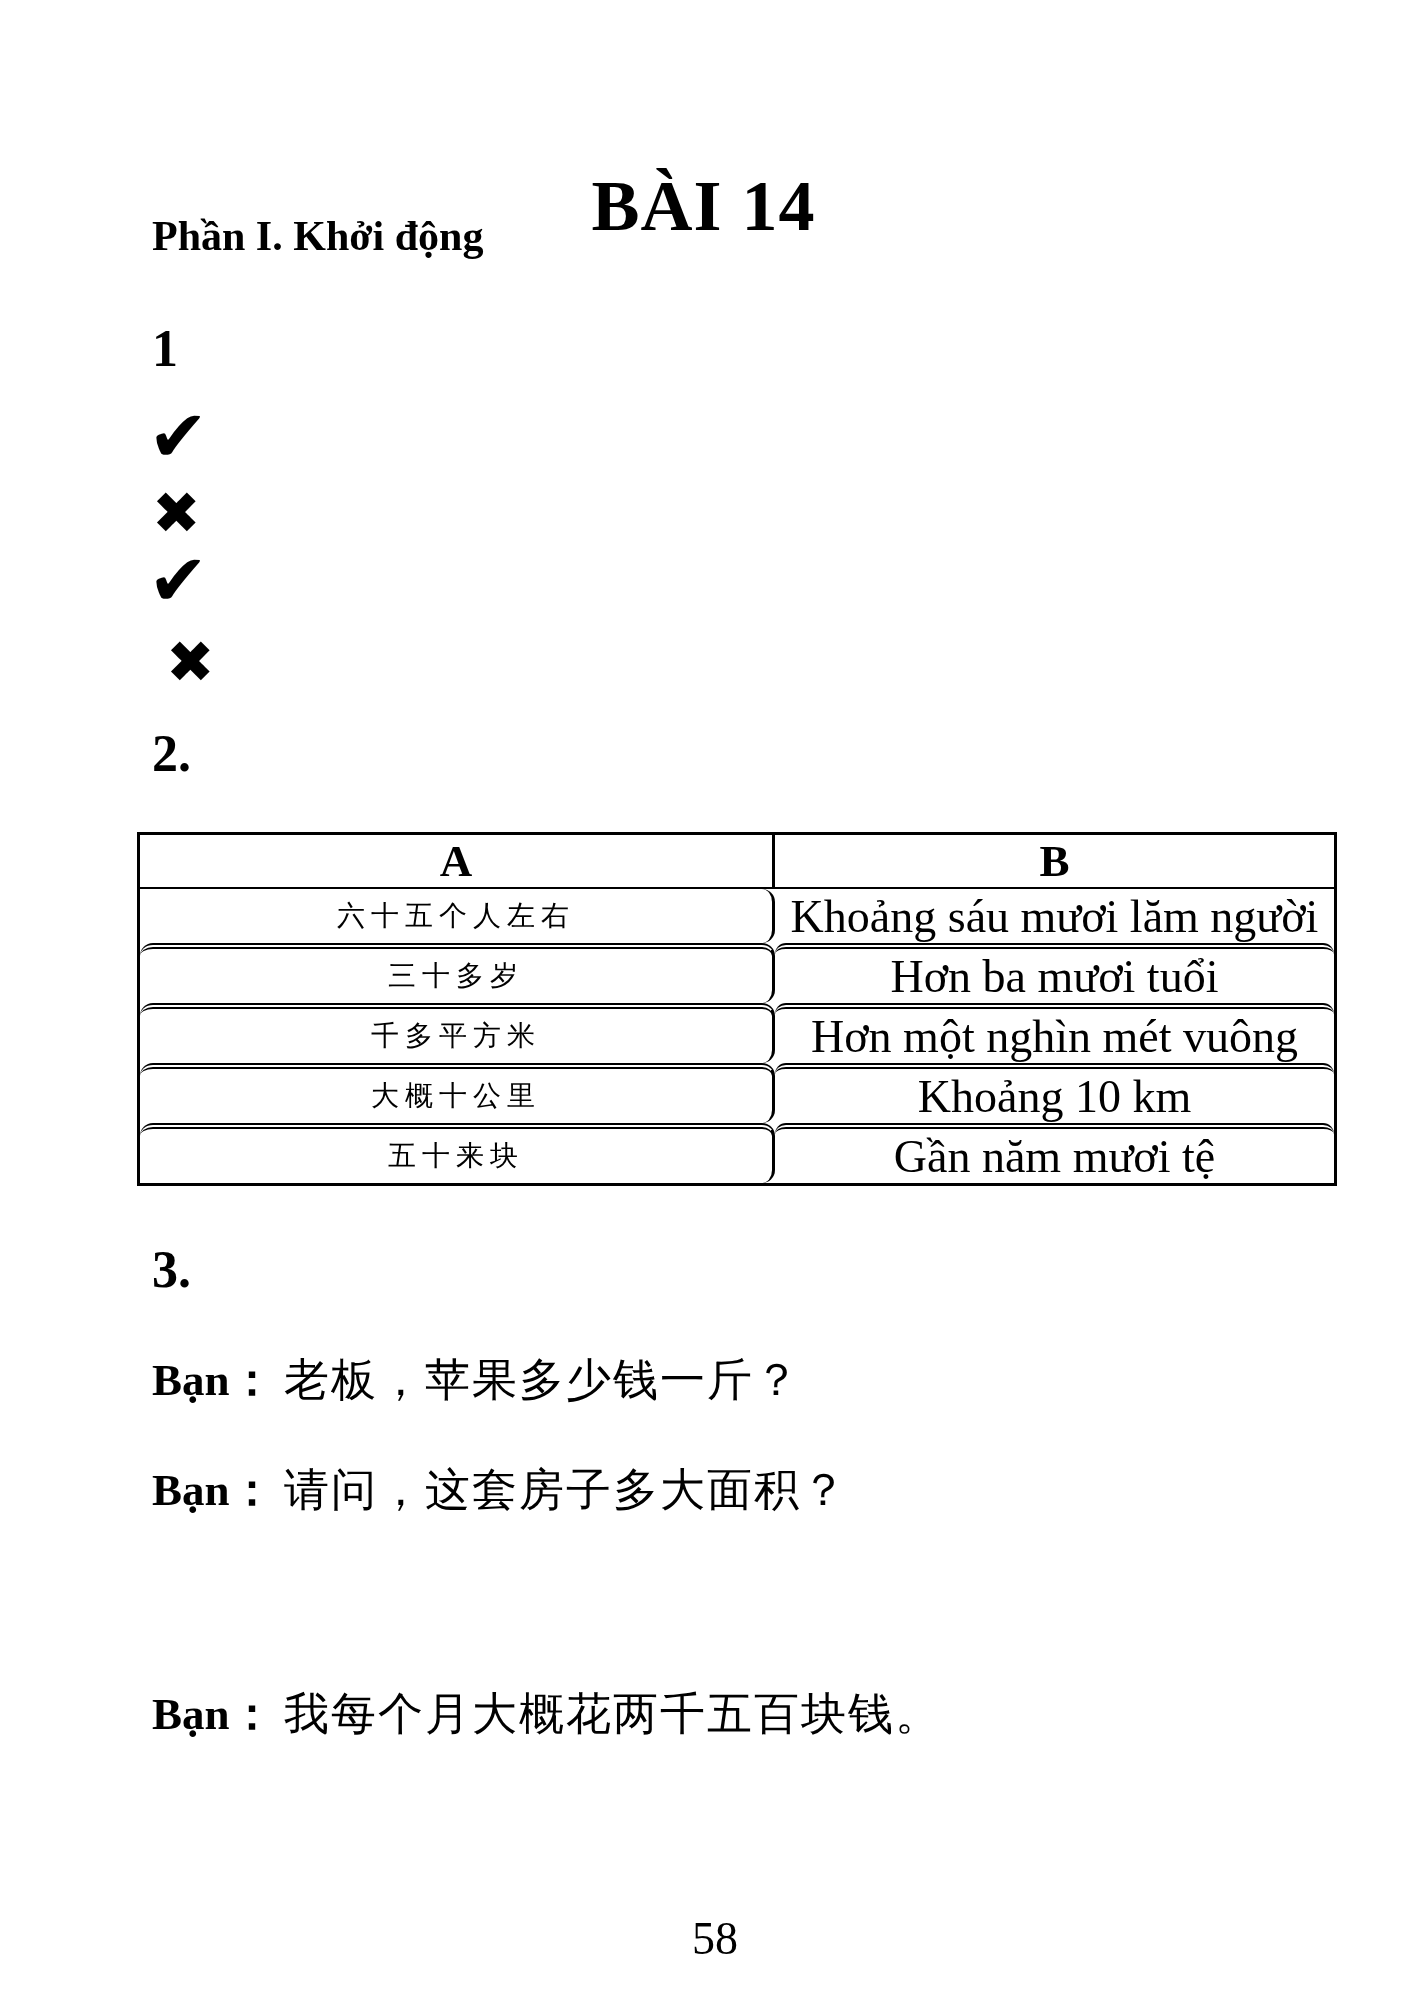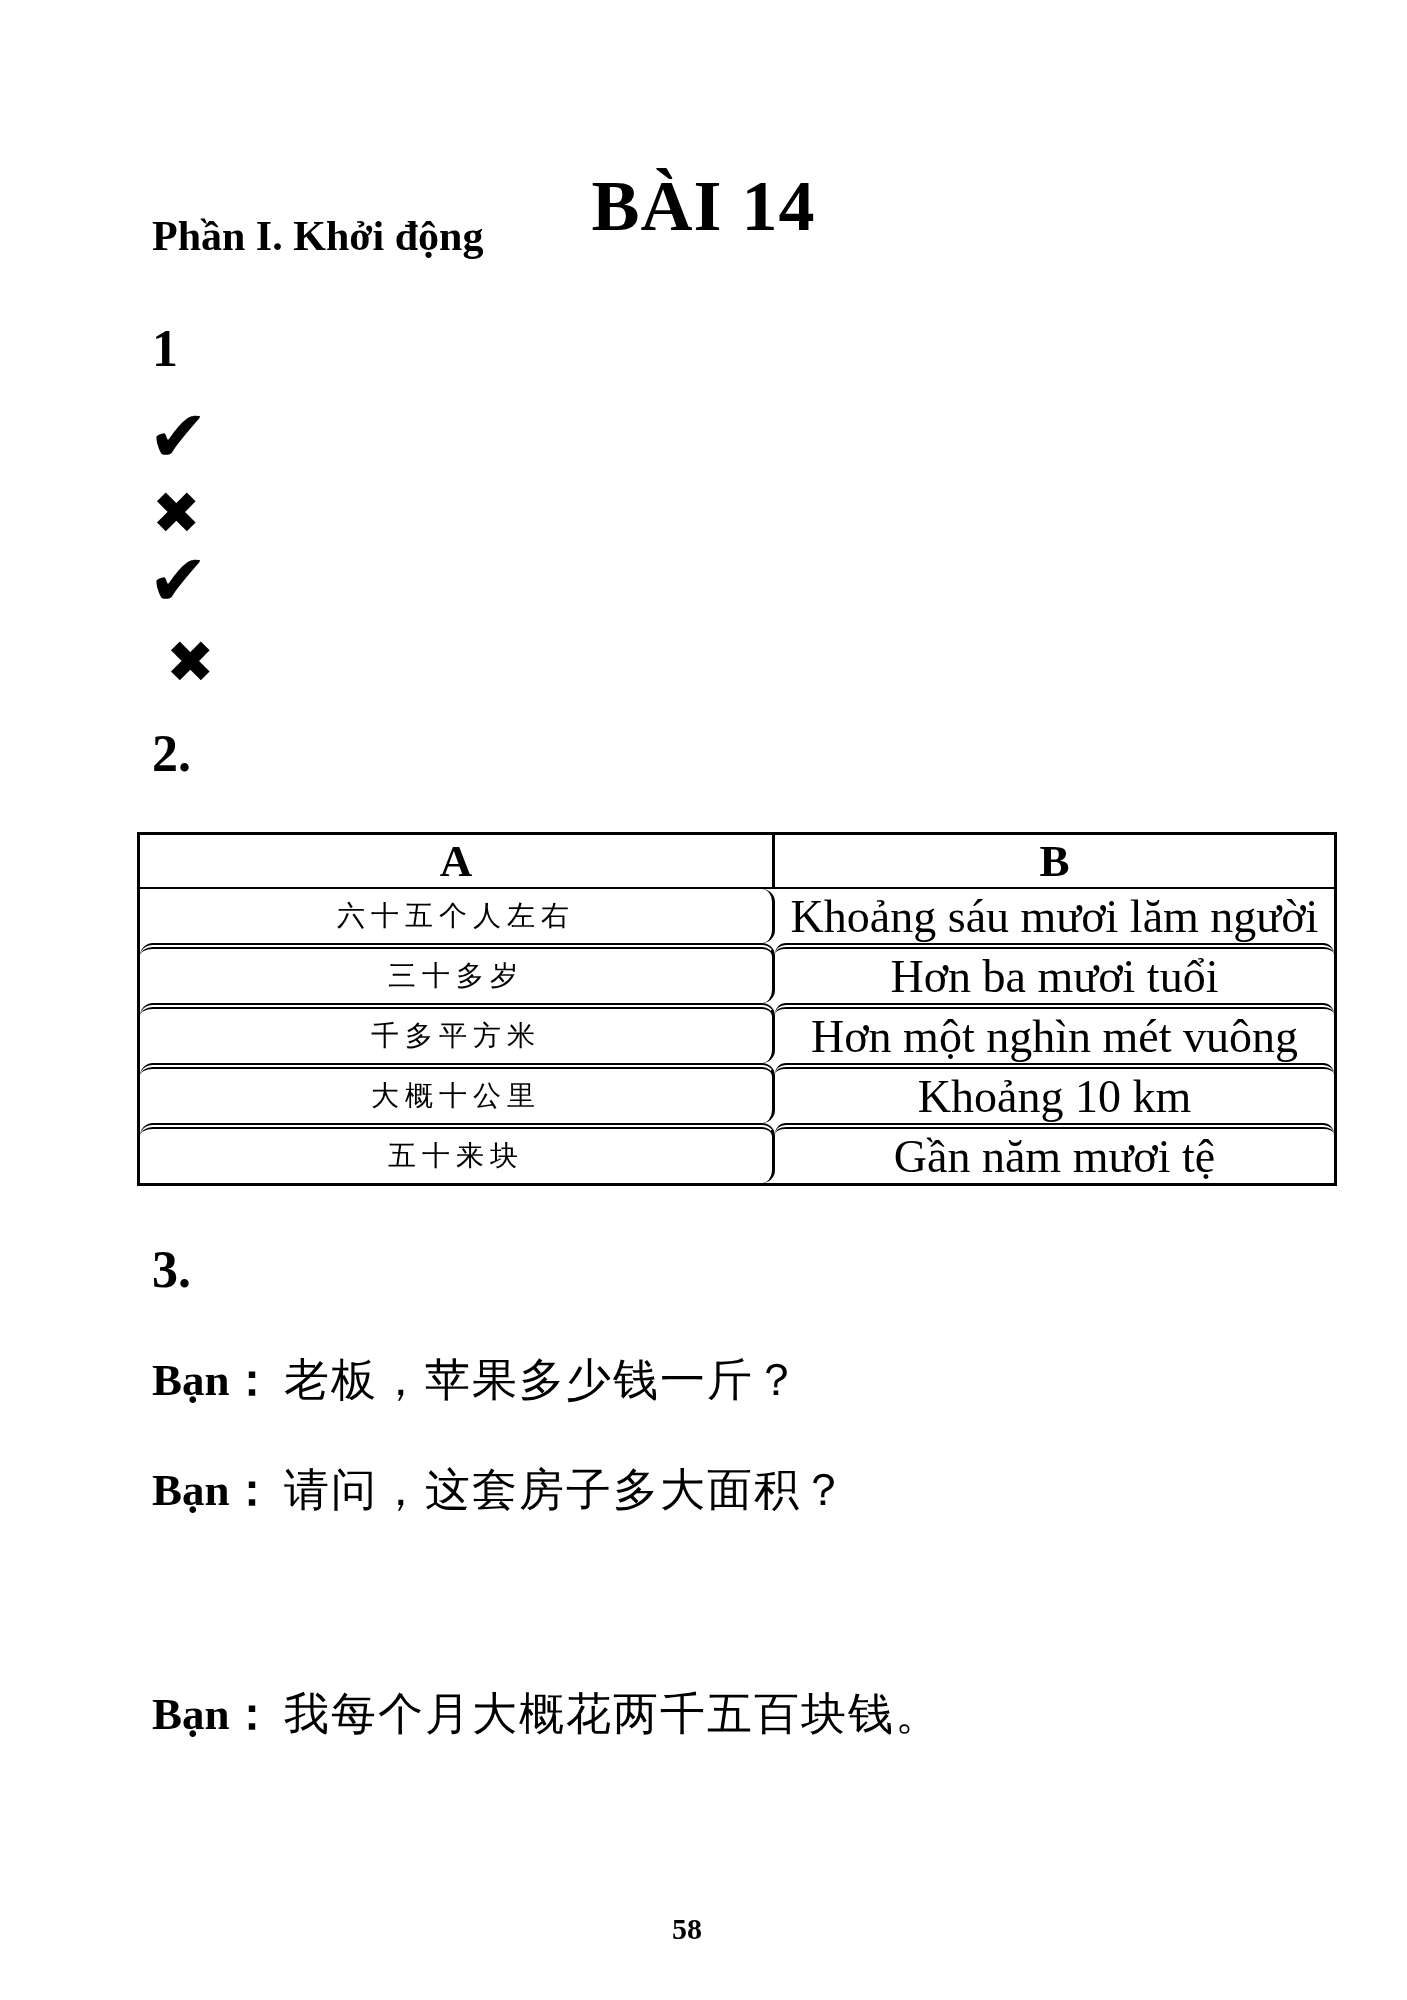--- a/index.html
+++ b/index.html
@@ -93,22 +93,23 @@
     display: inline-block;
     min-width: 132px;
     font-weight: bold;
   }
   .line-text { letter-spacing: 2px; }
 
   .page-number {
     left: 0; top: 1912px;
     width: 1374px;
     text-align: center;
-    font-size: 30px;
-    font-weight: bold;
+    font-size: 46px;
+    font-weight: normal;
+    padding-left: 28px;
   }
 </style>
 </head>
 <body>
 
 <div class="page">
 
   <div class="abs doc-title">BÀI 14</div>
 
   <div class="abs section-heading">Phần I. Khởi động</div>

